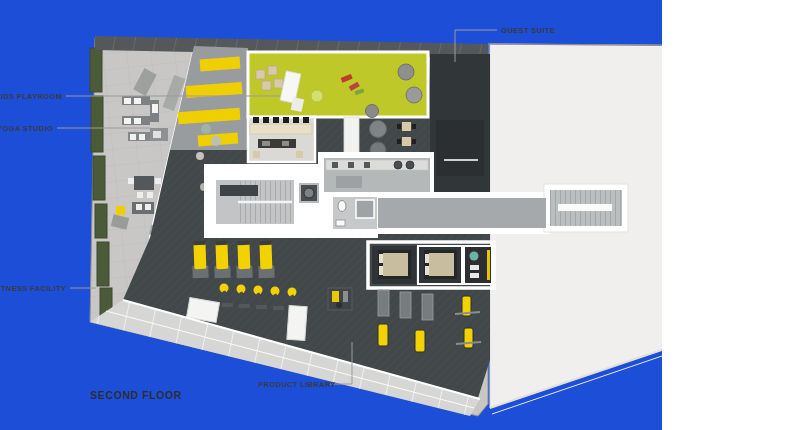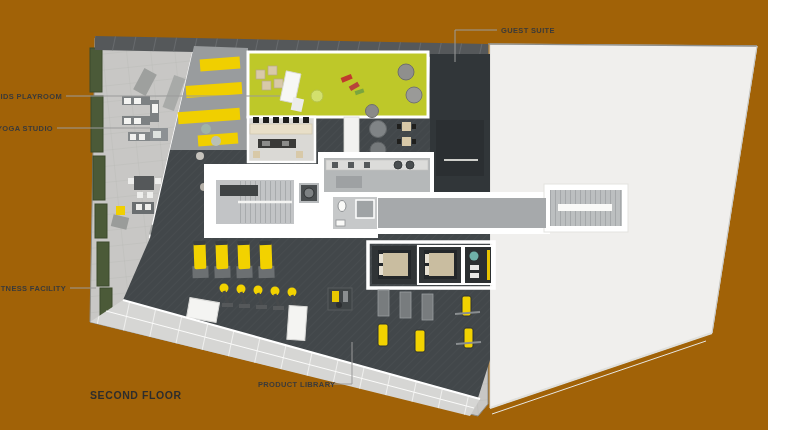--- a/index.html
+++ b/index.html
@@ -1,16 +1,16 @@
 <!DOCTYPE html>
 <html><head>
 <meta charset="utf-8">
 <style>
   html,body{margin:0;padding:0;background:#ffffff;}
-  .canvas{position:relative;width:768px;height:430px;background:#a16207;overflow:hidden;
+  .canvas{position:relative;width:662px;height:430px;background:#1d4ed8;overflow:hidden;
           font-family:"Liberation Sans",sans-serif;}
   svg{display:block;}
   .callout-text{font-family:"Liberation Sans",sans-serif;font-size:7.5px;font-weight:bold;
                 letter-spacing:.35px;fill:#3a3a3a;}
   .title-text{font-family:"Liberation Sans",sans-serif;font-size:10.5px;font-weight:bold;
               letter-spacing:.6px;fill:#2d2d2d;}
   .leader{stroke:#9b9b9b;stroke-width:1;fill:none;}
 </style>
 </head>
 <body>

